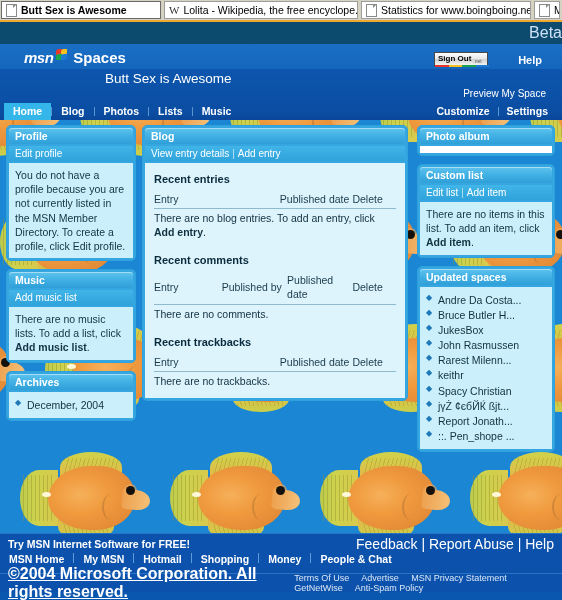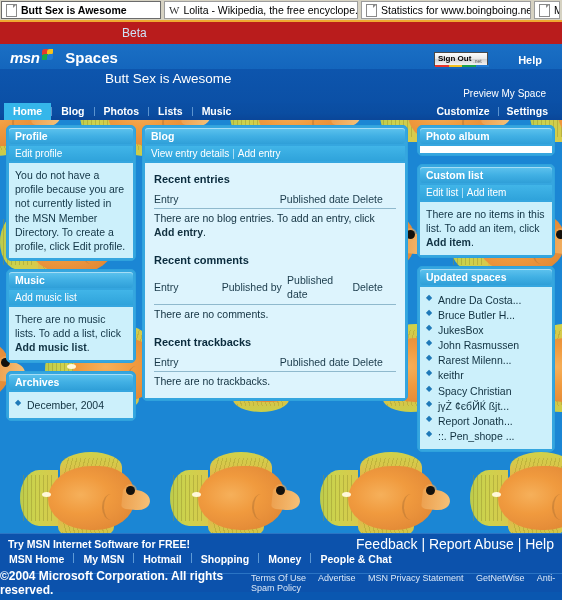--- a/index.html
+++ b/index.html
@@ -39,49 +39,50 @@
   }
   .page-icon:after{
     content:"";position:absolute;right:0;top:0;
     border-left:3px solid #8a8a8a;border-bottom:3px solid #fff;
   }
   .w-icon{font-family:"Liberation Serif", serif;font-size:11px;color:#333;flex:0 0 auto;}
 
   
   #beta-strip{
     height:22px;width:562px;
-    background:#b91c1c;
+    background:#0c4a6e;
     color:#cfe2f7;
-    font-size:12px;
+    font-size:16px;
     display:flex;align-items:center;
     box-sizing:border-box;
+    justify-content:flex-end;
   }
   #beta-strip span{margin-left:122px;}
 
   
   #msn-header{
     position:relative;
     height:59px;width:562px;
     background:linear-gradient(to bottom,#1a6fc4 0%,#1466bd 42%,#0d55ad 43%,#0b50a6 100%);
     box-sizing:border-box;
   }
-  #logo-row{position:absolute;left:10px;top:5px;display:flex;align-items:center;gap:3px;}
+  #logo-row{position:absolute;left:24px;top:5px;display:flex;align-items:center;gap:3px;}
   .msn-word{
     font-family:"Liberation Sans", sans-serif;
     font-weight:bold;font-style:italic;font-size:15px;color:#fff;letter-spacing:-0.5px;
   }
   .msn-butterfly{
     width:11px;height:11px;position:relative;display:inline-block;margin-top:-6px;
   }
   .msn-butterfly i{position:absolute;display:block;border-radius:50% 0 50% 0;}
   .b1{left:0;top:0;width:6px;height:6px;background:#e6392e;}
   .b2{left:5px;top:0;width:6px;height:6px;background:#f7c21b;}
   .b3{left:0;top:5px;width:6px;height:6px;background:#19a84c;}
   .b4{left:5px;top:5px;width:6px;height:6px;background:#1f7ad4;}
-  .spaces-word{font-size:15px;font-weight:bold;color:#ffffff;margin-left:9px;}
+  .spaces-word{font-size:15px;font-weight:bold;color:#ffffff;margin-left:3px;}
 
   #space-title{
     position:absolute;left:105px;top:27px;
     font-size:13.5px;color:#ffffff;
   }
   #signout{
     position:absolute;right:74px;top:8px;
     width:54px;height:14px;
     background:linear-gradient(to bottom,#fdfdfd 0%,#e8e8e8 48%,#d2d2d2 52%,#f2f2f2 100%);
     border:1px solid #4a4a4a;
@@ -264,21 +265,21 @@
   #foot2 a{
     font-size:10.5px;font-weight:bold;color:#ffffff;text-decoration:none;
     padding:0 9px;cursor:pointer;
   }
   #foot2 .vsep{width:1px;height:10px;background:#5e9ad6;}
   #foot3{
     height:19px;background:#0c52ac;display:flex;align-items:center;
     border-top:1px solid #2a74c4;
     box-sizing:border-box;
   }
-  #foot3 .copy{font-size:12px;font-weight:bold;color:#ffffff;}
+  #foot3 .copy{font-size:16px;font-weight:bold;color:#ffffff;margin-left:8px;text-decoration:underline;}
   #foot3 .small{font-size:9px;color:#dbe8f7;margin-left:12px;}
   #foot3 .small a{color:#dbe8f7;text-decoration:none;cursor:pointer;margin-right:10px;}
 </style>
 </head>
 <body>
 
 <div id="taskbar">
   <div class="task-btn t1 active">
     <span class="page-icon"></span>
     <span>Butt Sex is Awesome</span>

